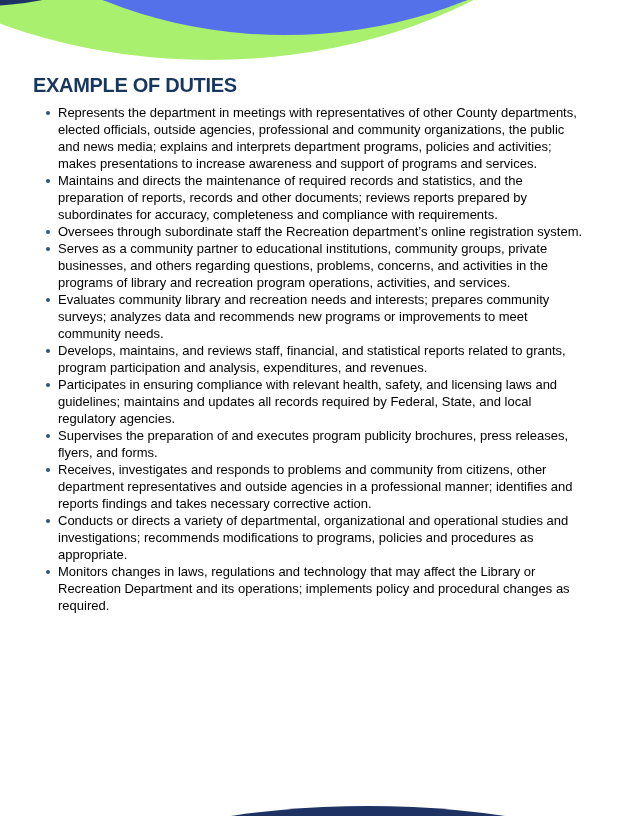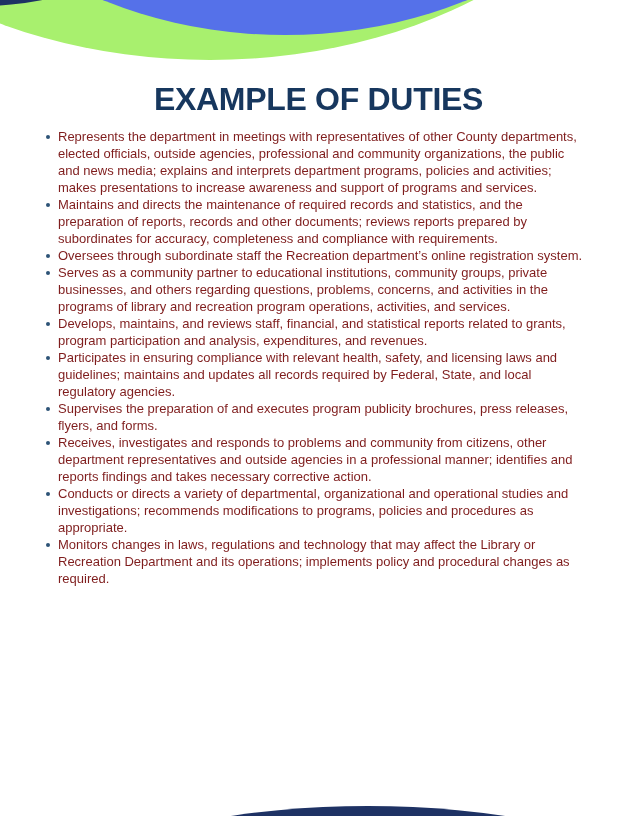--- a/index.html
+++ b/index.html
@@ -25,42 +25,41 @@
     width: 634px;
     height: 16px;
     display: block;
     pointer-events: none;
   }
   .content {
     position: relative;
     padding: 70px 30px 0 33px;
   }
   h1.page-title {
-    margin: 14px;
-    font-size: 32px;
+    margin: 0;
+    font-size: 20px;
     line-height: 30px;
     font-weight: bold;
     letter-spacing: -0.3px;
     color: #17375E;
     font-family: "Liberation Sans", sans-serif;
-    text-align: center;
   }
   ul.duties {
     margin: 4px 0 0 0;
     padding: 0 0 0 0;
     list-style: none;
     width: 552px;
   }
   ul.duties li {
     position: relative;
     margin: 0;
     padding: 0 0 0 25px;
     font-size: 13px;
     line-height: 17px;
-    color: #7f1d1d;
+    color: #000000;
   }
   ul.duties li::before {
     content: "";
     position: absolute;
     left: 13px;
     top: 6.5px;
     width: 4px;
     height: 4px;
     border-radius: 50%;
     background: #2D5377;
@@ -77,20 +76,21 @@
     <ellipse cx="285" cy="-250" rx="380" ry="285" fill="#5571E9"></ellipse>
   </svg>
 
   <div class="content">
     <h1 class="page-title">EXAMPLE OF DUTIES</h1>
     <ul class="duties">
         <li>Represents the department in meetings with representatives of other County departments, elected officials, outside agencies, professional and community organizations, the public and news media; explains and interprets department programs, policies and activities; makes presentations to increase awareness and support of programs and services.</li>
         <li>Maintains and directs the maintenance of required records and statistics, and the preparation of reports, records and other documents; reviews reports prepared by subordinates for accuracy, completeness and compliance with requirements.</li>
         <li>Oversees through subordinate staff the Recreation department’s online registration system.</li>
         <li>Serves as a community partner to educational institutions, community groups, private businesses, and others regarding questions, problems, concerns, and activities in the programs of library and recreation program operations, activities, and services.</li>
+        <li>Evaluates community library and recreation needs and interests; prepares community surveys; analyzes data and recommends new programs or improvements to meet community needs.</li>
         <li>Develops, maintains, and reviews staff, financial, and statistical reports related to grants, program participation and analysis, expenditures, and revenues.</li>
         <li>Participates in ensuring compliance with relevant health, safety, and licensing laws and guidelines; maintains and updates all records required by Federal, State, and local regulatory agencies.</li>
         <li>Supervises the preparation of and executes program publicity brochures, press releases, flyers, and forms.</li>
         <li>Receives, investigates and responds to problems and community from citizens, other department representatives and outside agencies in a professional manner; identifies and reports findings and takes necessary corrective action.</li>
         <li>Conducts or directs a variety of departmental, organizational and operational studies and investigations; recommends modifications to programs, policies and procedures as appropriate.</li>
         <li>Monitors changes in laws, regulations and technology that may affect the Library or Recreation Department and its operations; implements policy and procedural changes as required.</li>
       </ul>
   </div>
 
   <svg class="bottom-decoration" viewBox="0 0 634 16" xmlns="http://www.w3.org/2000/svg" aria-hidden="true">

